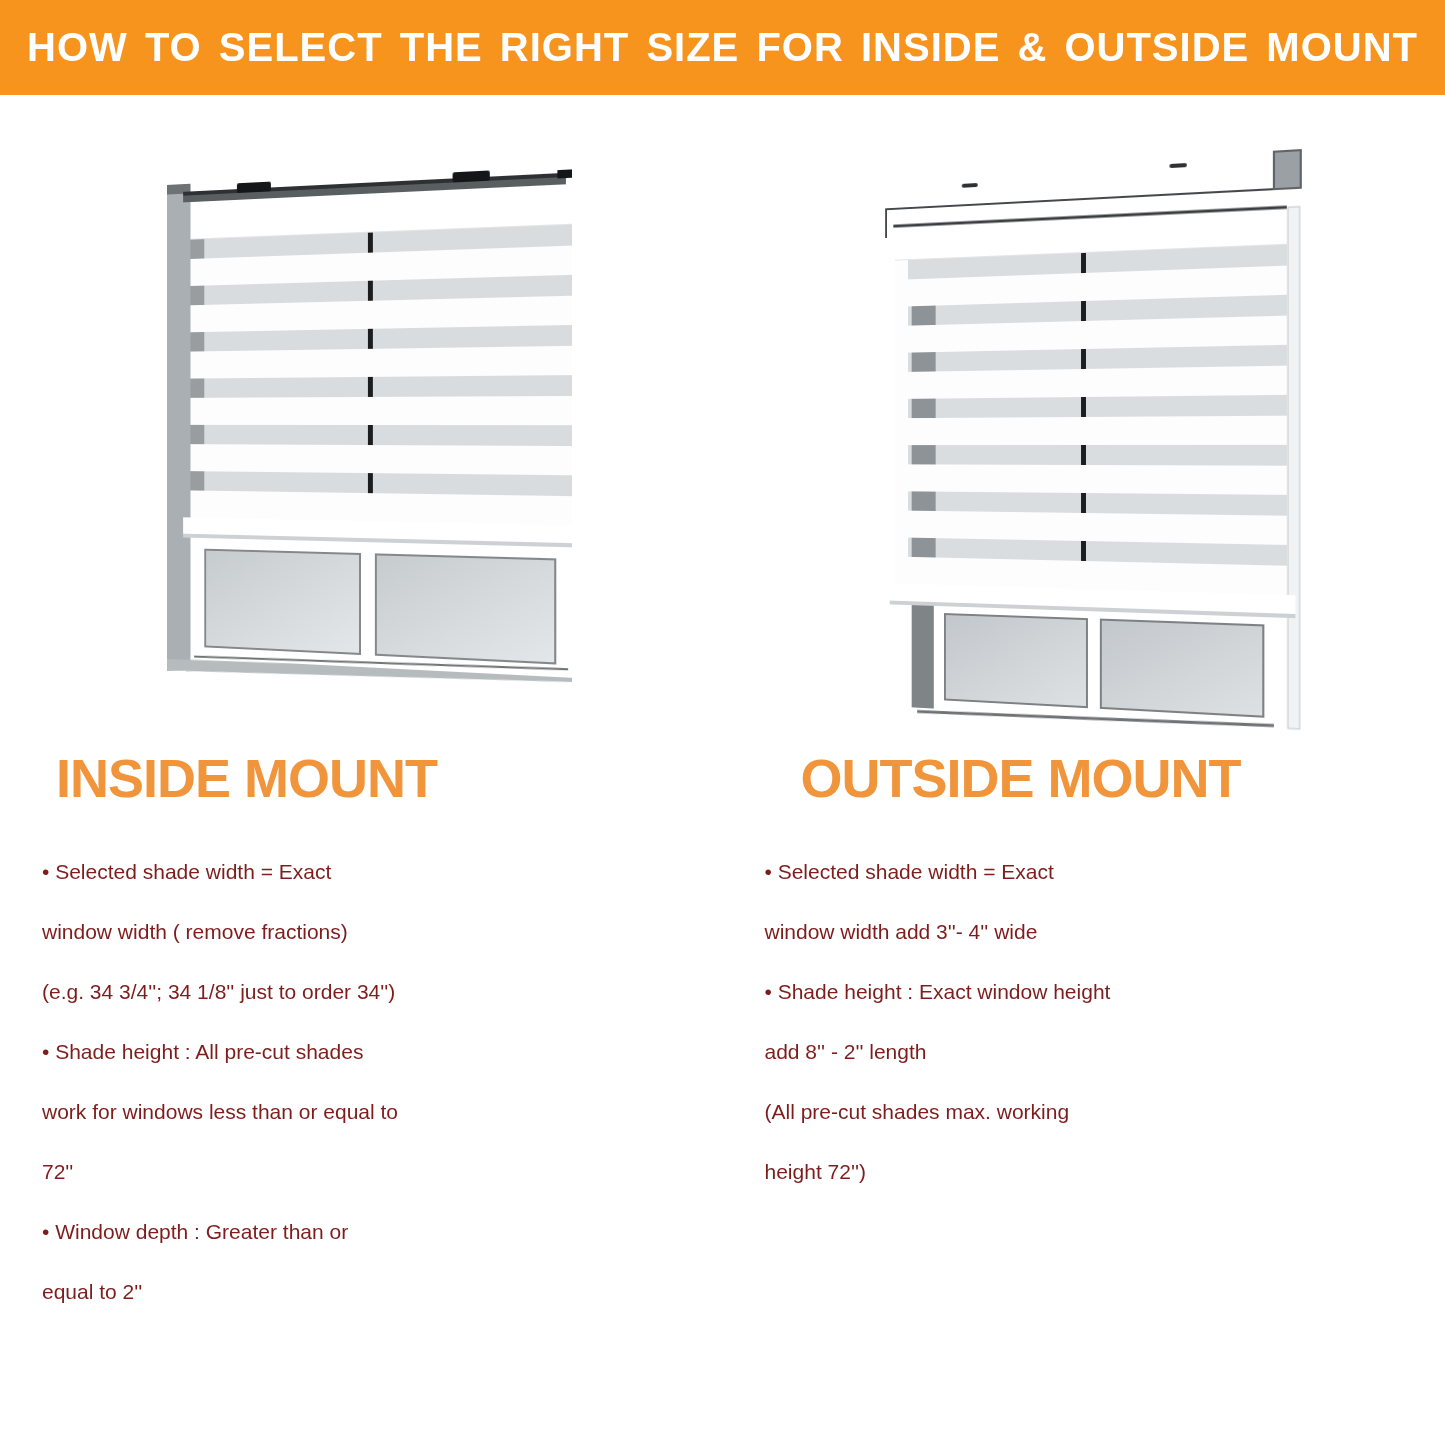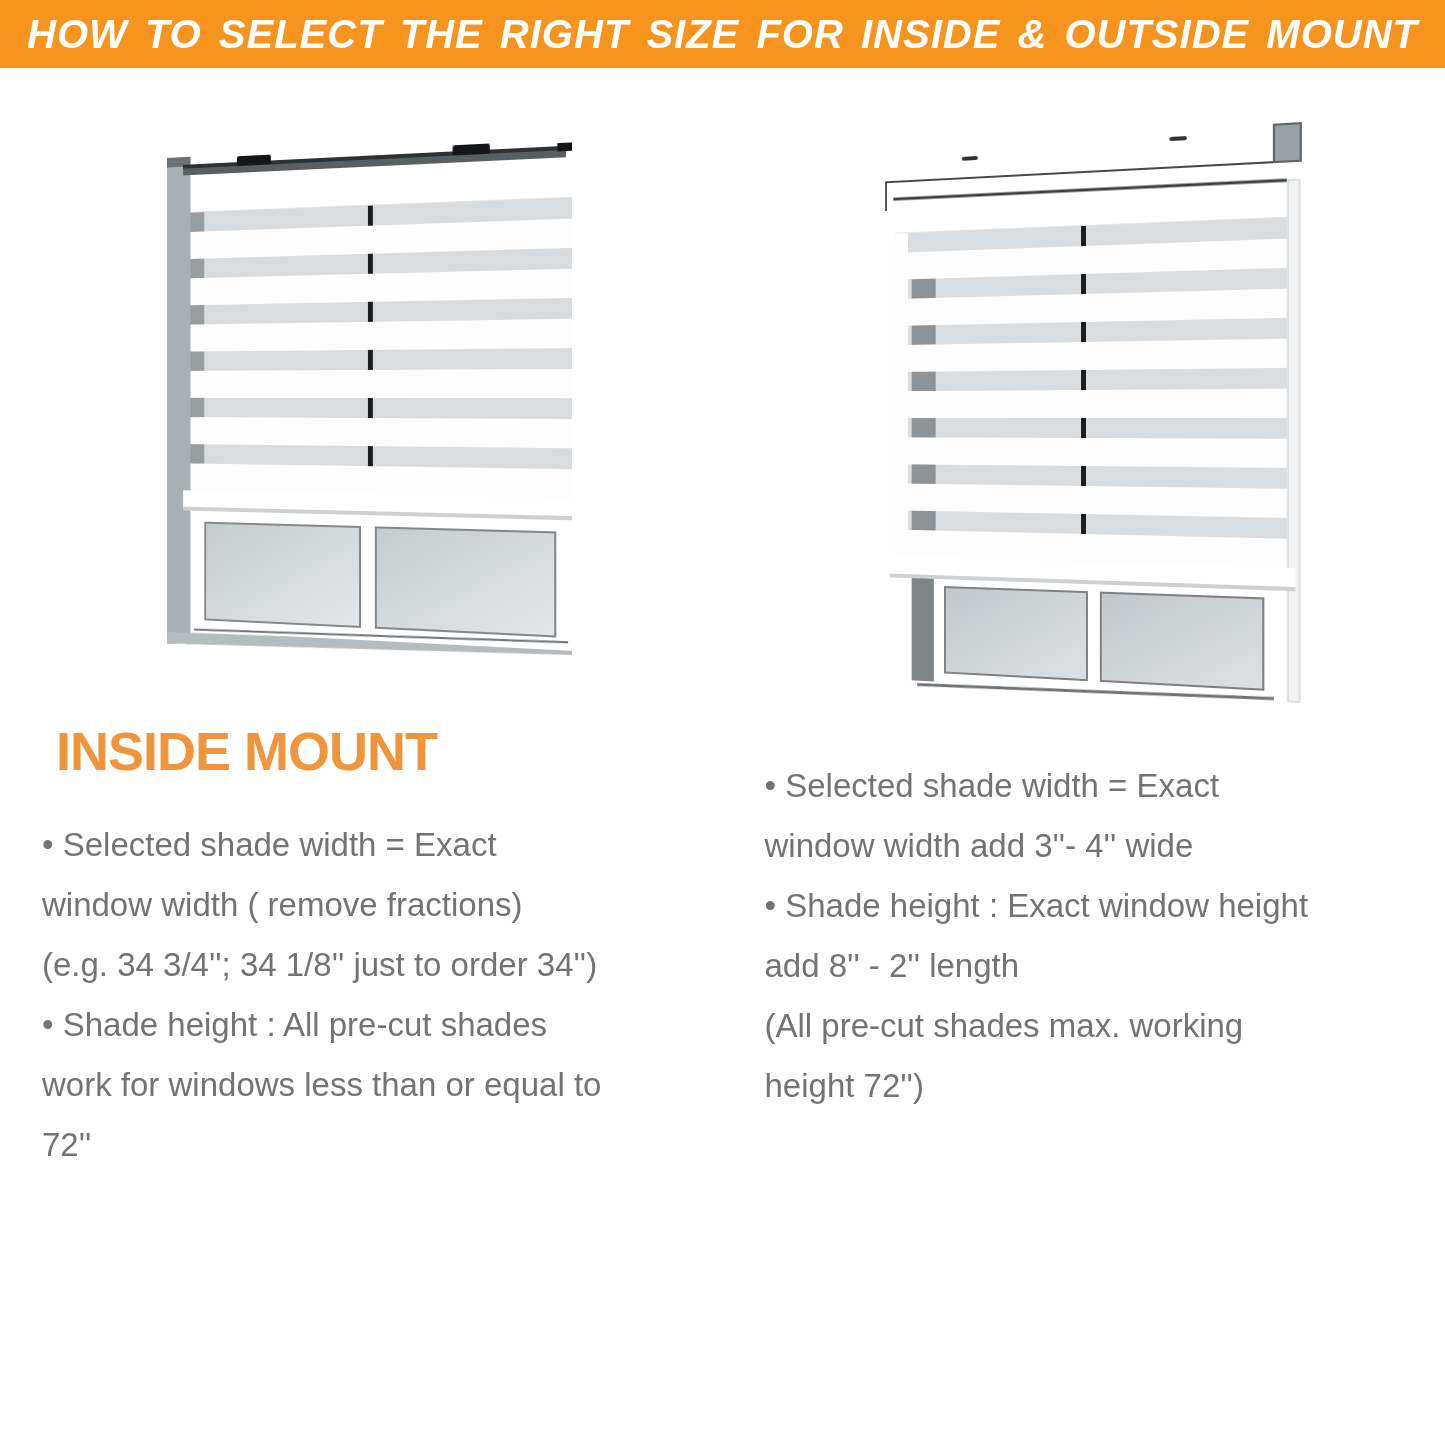--- a/index.html
+++ b/index.html
@@ -8,23 +8,23 @@
     position:relative;
     width:1445px; height:1432px;
     background:#ffffff;
     overflow:hidden;
     font-family:"Liberation Sans", sans-serif;
     color:#111111;
   }
 
   
   .banner {
-    height:68px;
+    height:95px;
     background:#F7941E;
-    display:flex; align-items:center; justify-content:center;font-style:italic;
+    display:flex; align-items:center; justify-content:center;
   }
   .banner-title {
     color:#ffffff;
     font-size:40px;
     font-weight:700;
     letter-spacing:1px;
     word-spacing:5px;
     white-space:nowrap;
   }
 
@@ -43,24 +43,24 @@
     font-size:54px;
     font-weight:700;
     letter-spacing:-1px;
     color:#F0953C;
     line-height:1.1;
   }
   .col-inside  .mount-heading { padding-left:14px; }
   .col-outside .mount-heading { padding-left:36px; }
   .bullets { margin-top:34px; }
   .bullet {
-    font-size:33px;
+    font-size:21px;
     line-height:60px;
     white-space:pre-line;
-    color:#737373;
+    color:#7f1d1d;
   }
 
   
   .footer {
     position:absolute; left:0; right:0; bottom:2px;
     text-align:center;
     font-size:31px;
     color:#111111;
   }
 </style>
@@ -217,24 +217,27 @@
 
     <div class="col col-inside">
       <div class="mount-heading" style="color: rgb(240, 149, 60);">INSIDE MOUNT</div>
       <div class="bullets">
         <p class="bullet">• Selected shade width = Exact
 window width ( remove fractions)
 (e.g. 34 3/4''; 34 1/8'' just to order 34'')</p>
         <p class="bullet">• Shade height : All pre-cut shades
 work for windows less than or equal to
 72''</p>
+        <p class="bullet">• Window depth : Greater than or
+equal to 2''</p>
       </div>
     </div>
 
     <div class="col col-outside">
+      <div class="mount-heading" style="color: rgb(240, 149, 60);">OUTSIDE MOUNT</div>
       <div class="bullets">
         <p class="bullet">• Selected shade width = Exact
 window width add 3''- 4'' wide</p>
         <p class="bullet">• Shade height : Exact window height
 add 8'' - 2'' length
 (All pre-cut shades max. working
 height 72'')</p>
       </div>
     </div>
   </div>

